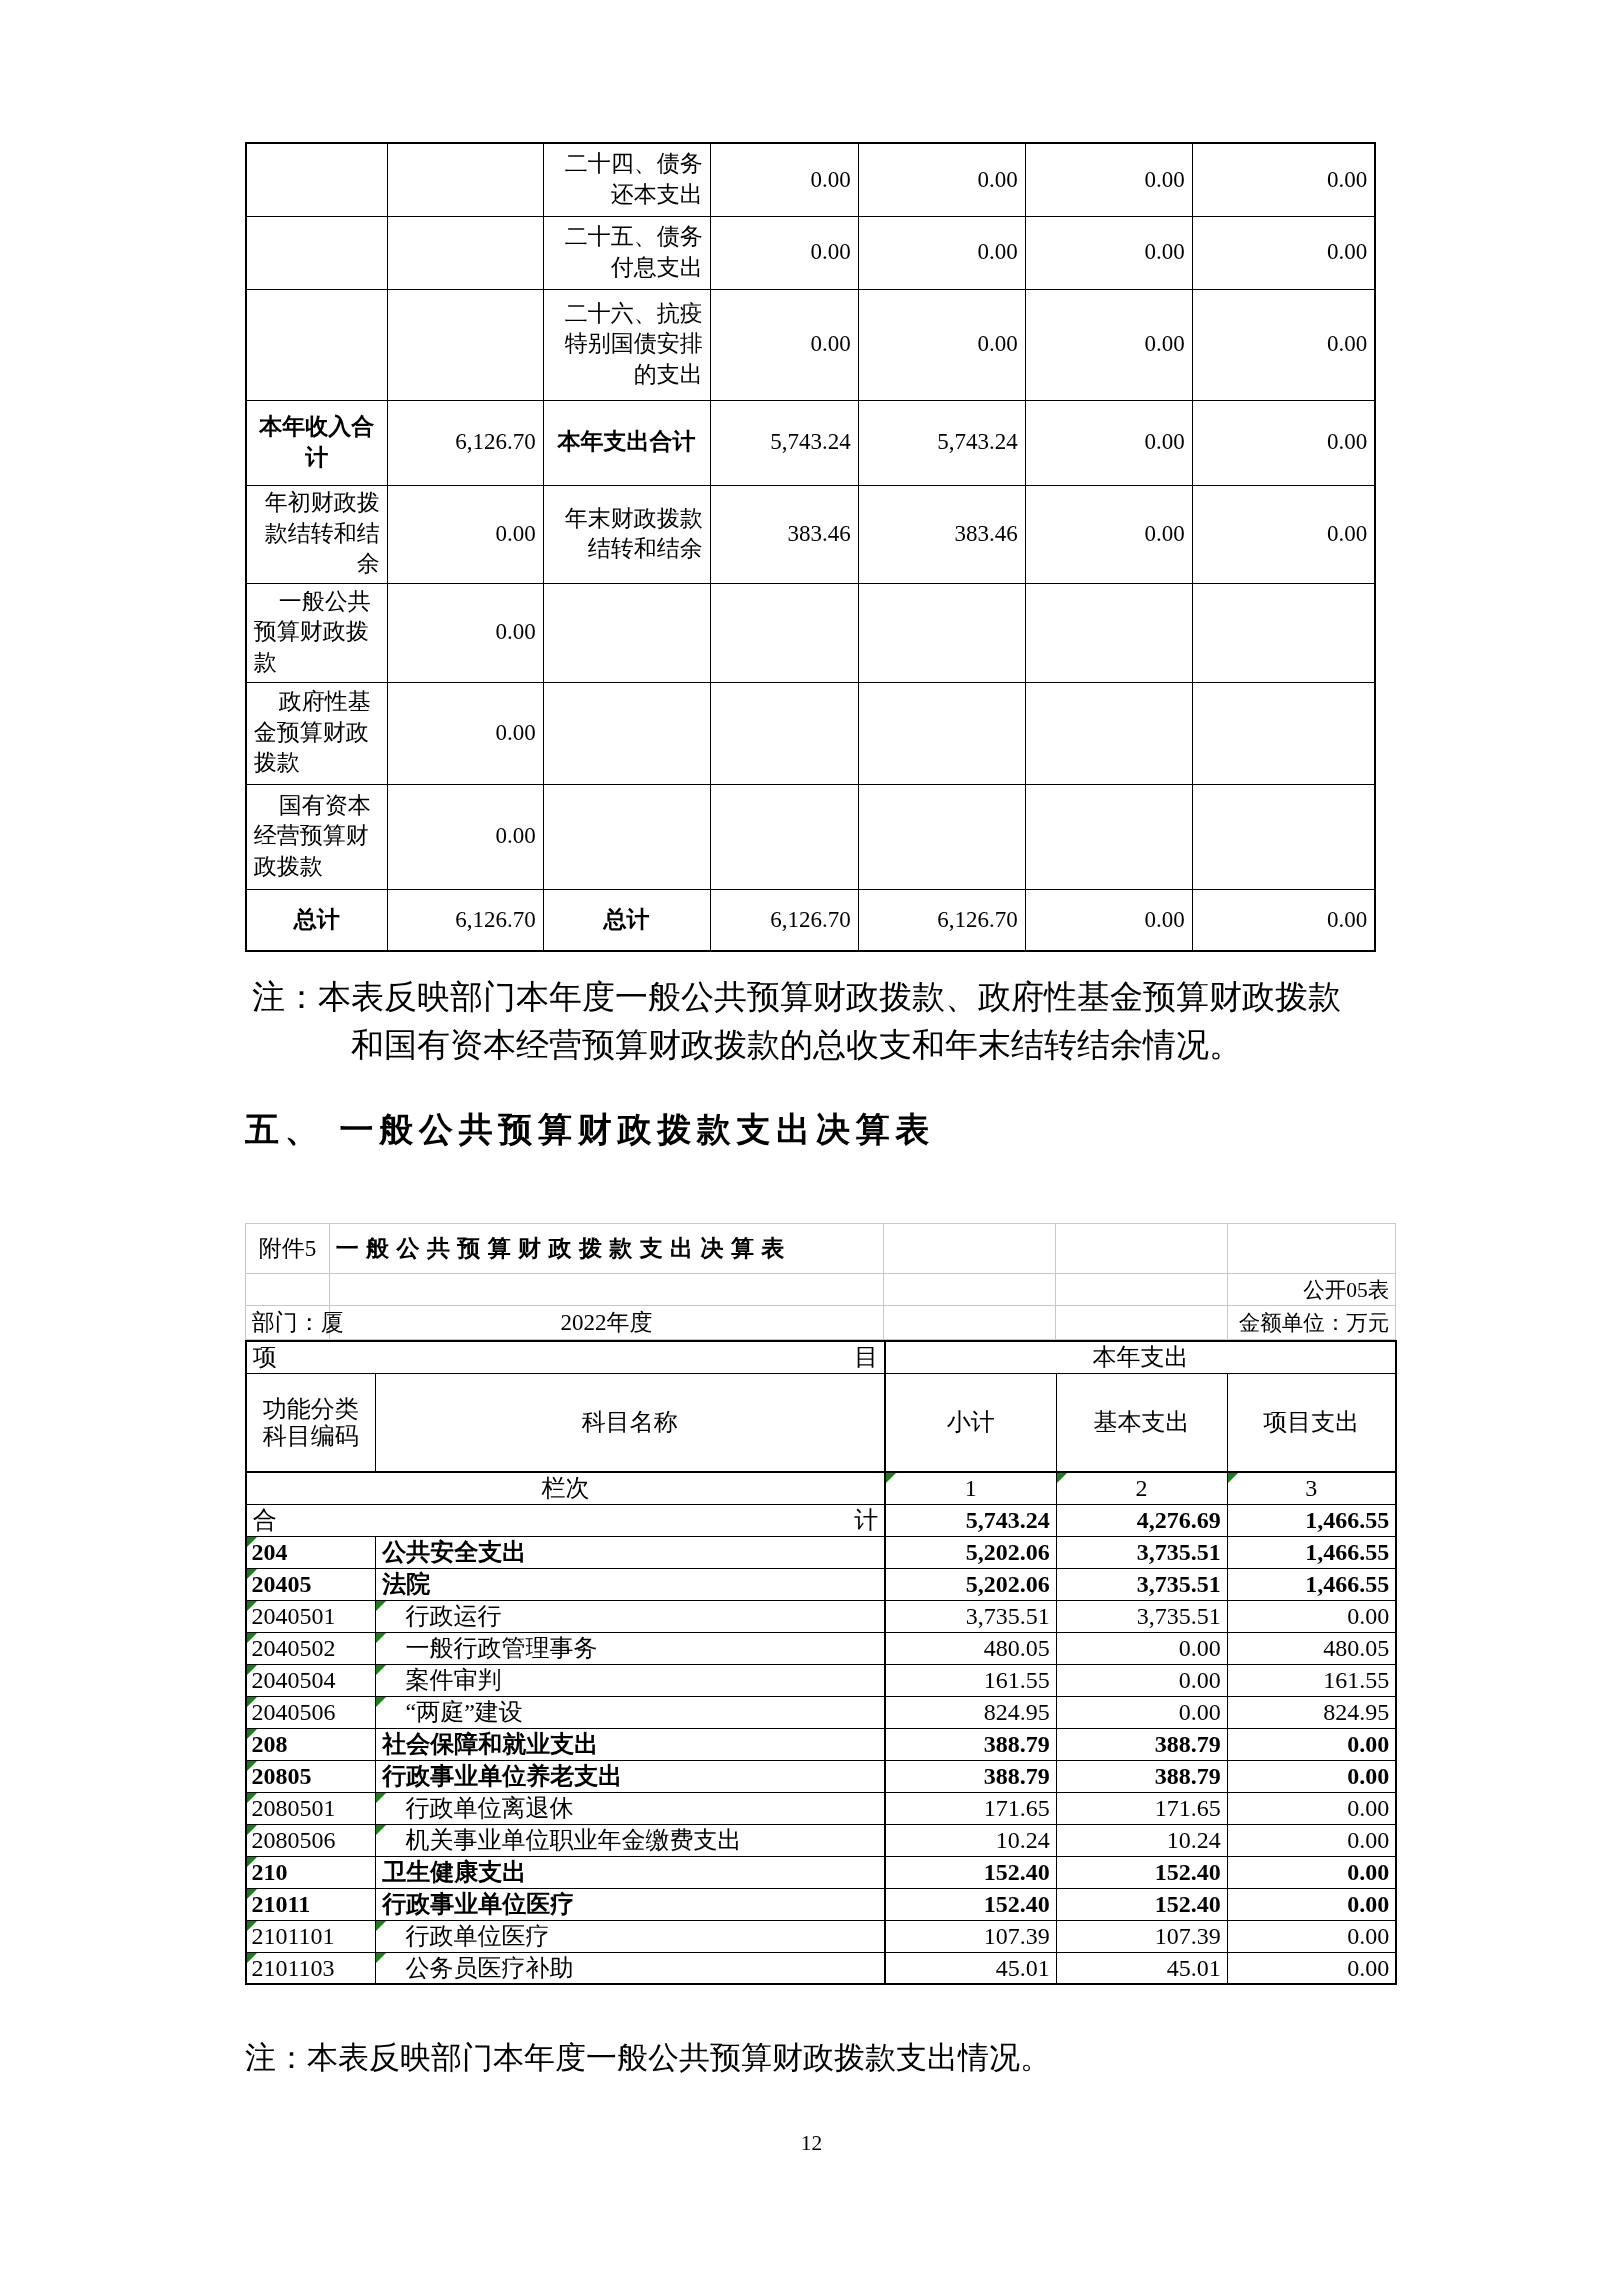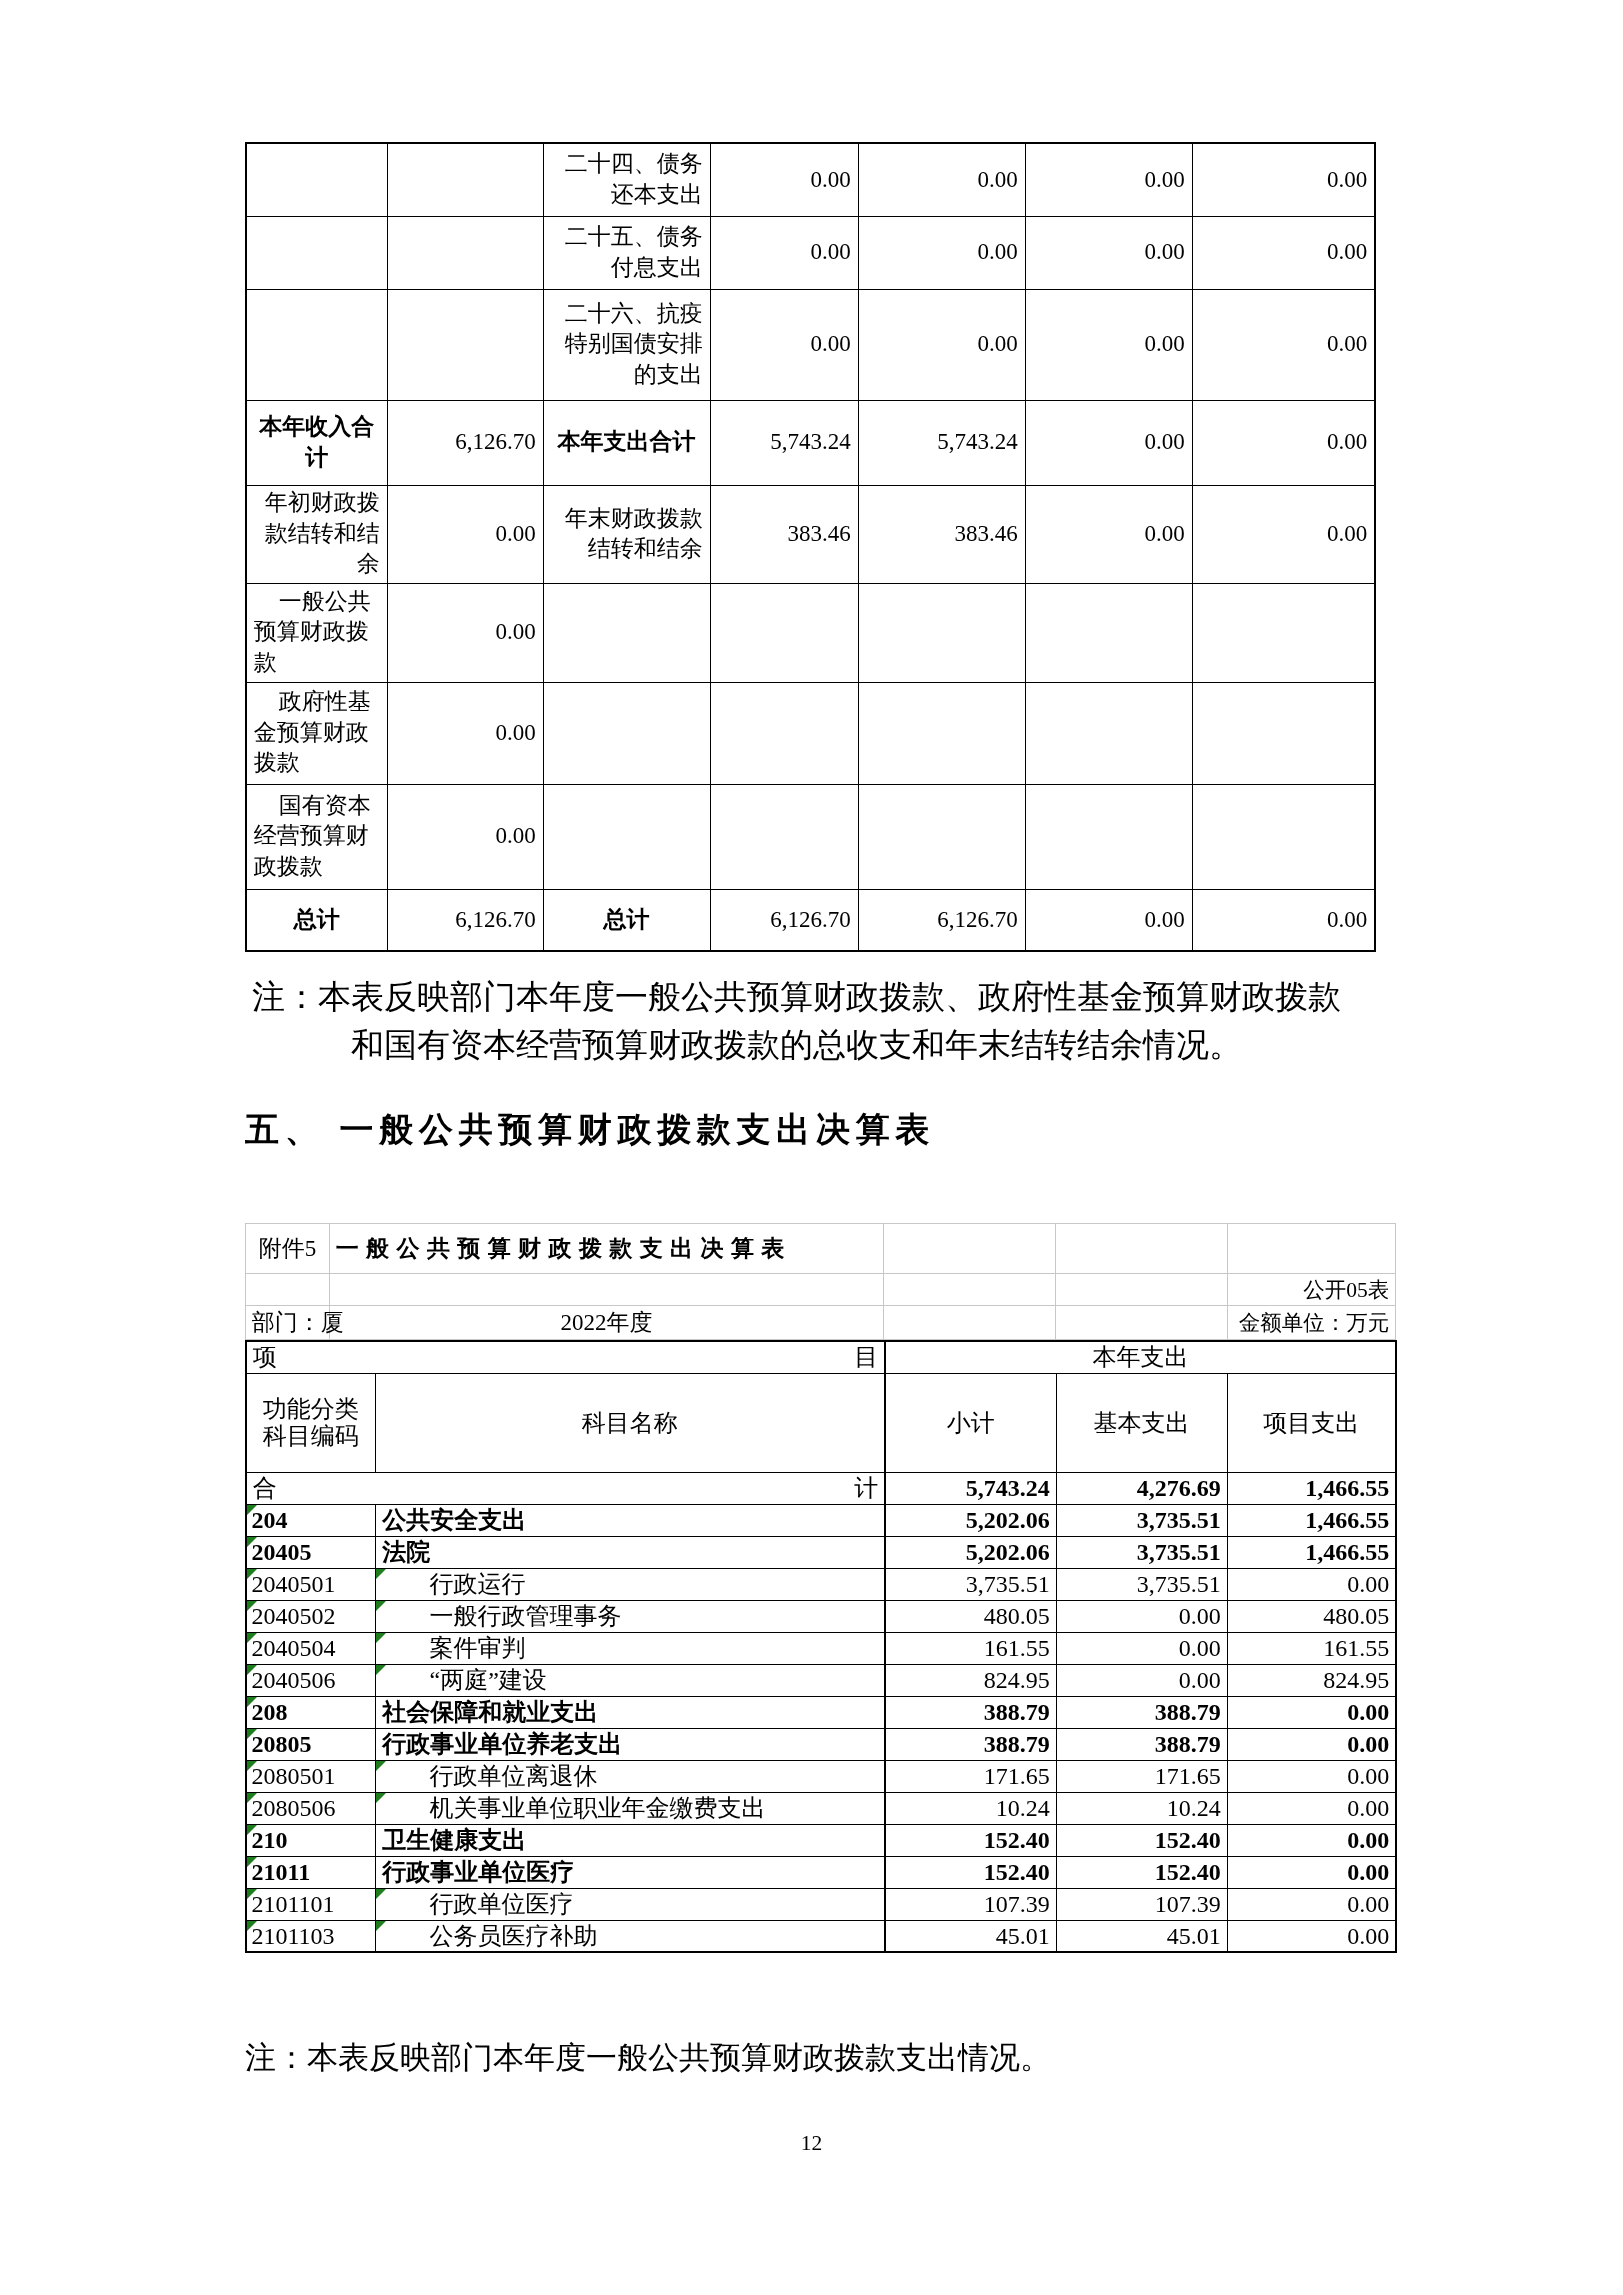--- a/index.html
+++ b/index.html
@@ -83,21 +83,21 @@
     vertical-align:middle;overflow:hidden;
   }
   #t2 tr{height:32px;}
   #t2 tr.re{height:99px;}
   #t2 tr.rd{height:32px;}
   .vthick{border-left-width:2.3px !important;}
   .hthick td{border-top-width:2.3px !important;}
   #t2 .num{text-align:right;padding-right:5.7px;}
   #t2 .code{position:relative;padding-left:4.5px;}
   #t2 .name{position:relative;padding-left:6.8px;}
-  #t2 tr.item .name{padding-left:54px;}
+  #t2 tr.item .name{padding-left:30px;}
   #t2 tr.section{font-weight:bold;}
   #t2 .total-num{font-weight:bold;}
   .pre{white-space:pre-line;line-height:1.35;}
   .jusL{float:left;}
   .jusR{float:right;}
   .tri{
     position:absolute;top:0;left:0;width:0;height:0;
     border-top:10.2px solid var(--tri-color,#1e7e1e);
     border-right:10.2px solid transparent;
   }
@@ -257,20 +257,35 @@
         <td colspan="3" class="center vthick">本年支出</td>
       </tr>
       <tr class="re">
         <td class="center pre">功能分类
 科目编码</td>
         <td class="center">科目名称</td>
         <td class="center vthick">小计</td>
         <td class="center">基本支出</td>
         <td class="center">项目支出</td>
       </tr>
+      <tr class="hthick">
+        <td colspan="2" class="center">栏次</td>
+        <td class="center vthick tri-holder">
+          <span class="tri"></span>
+          <span>1</span>
+        </td>
+        <td class="center tri-holder">
+          <span class="tri"></span>
+          <span>2</span>
+        </td>
+        <td class="center tri-holder">
+          <span class="tri"></span>
+          <span>3</span>
+        </td>
+      </tr>
       <tr>
         <td colspan="2">
           <span class="jusL">合</span>
           <span class="jusR">计</span>
         </td>
         <td class="num total-num vthick">5,743.24</td>
         <td class="num total-num">4,276.69</td>
         <td class="num total-num">1,466.55</td>
       </tr>
 

